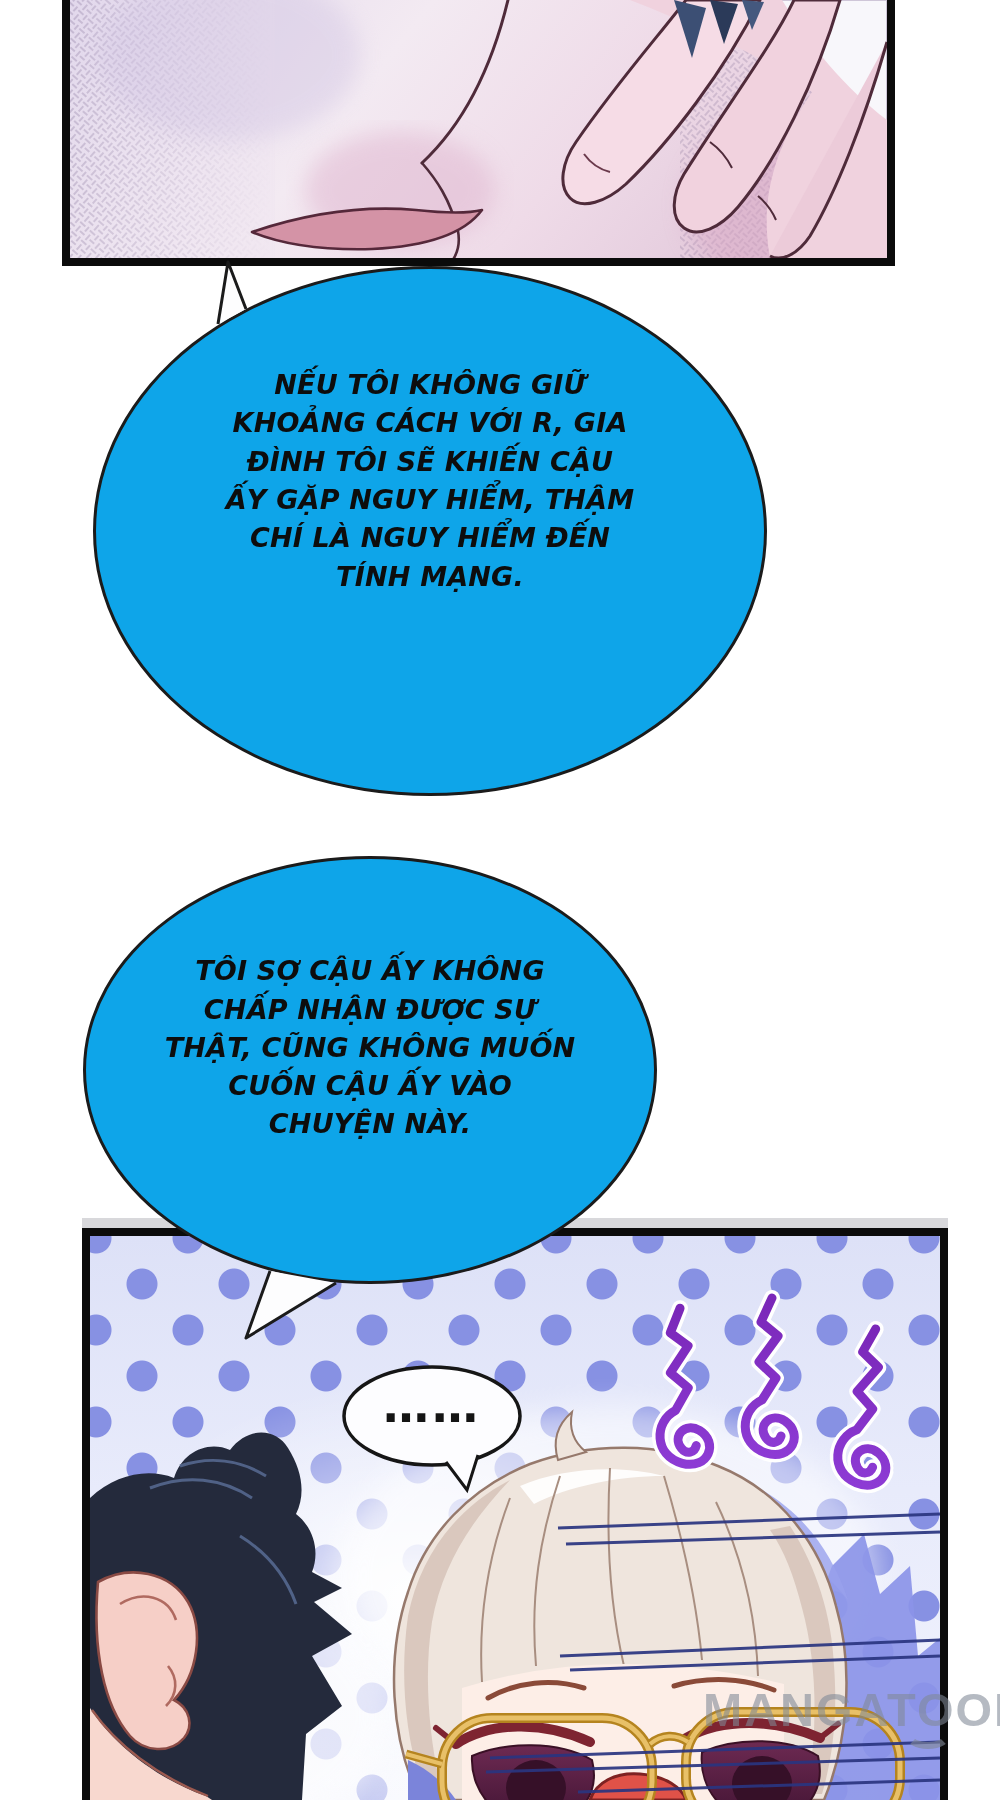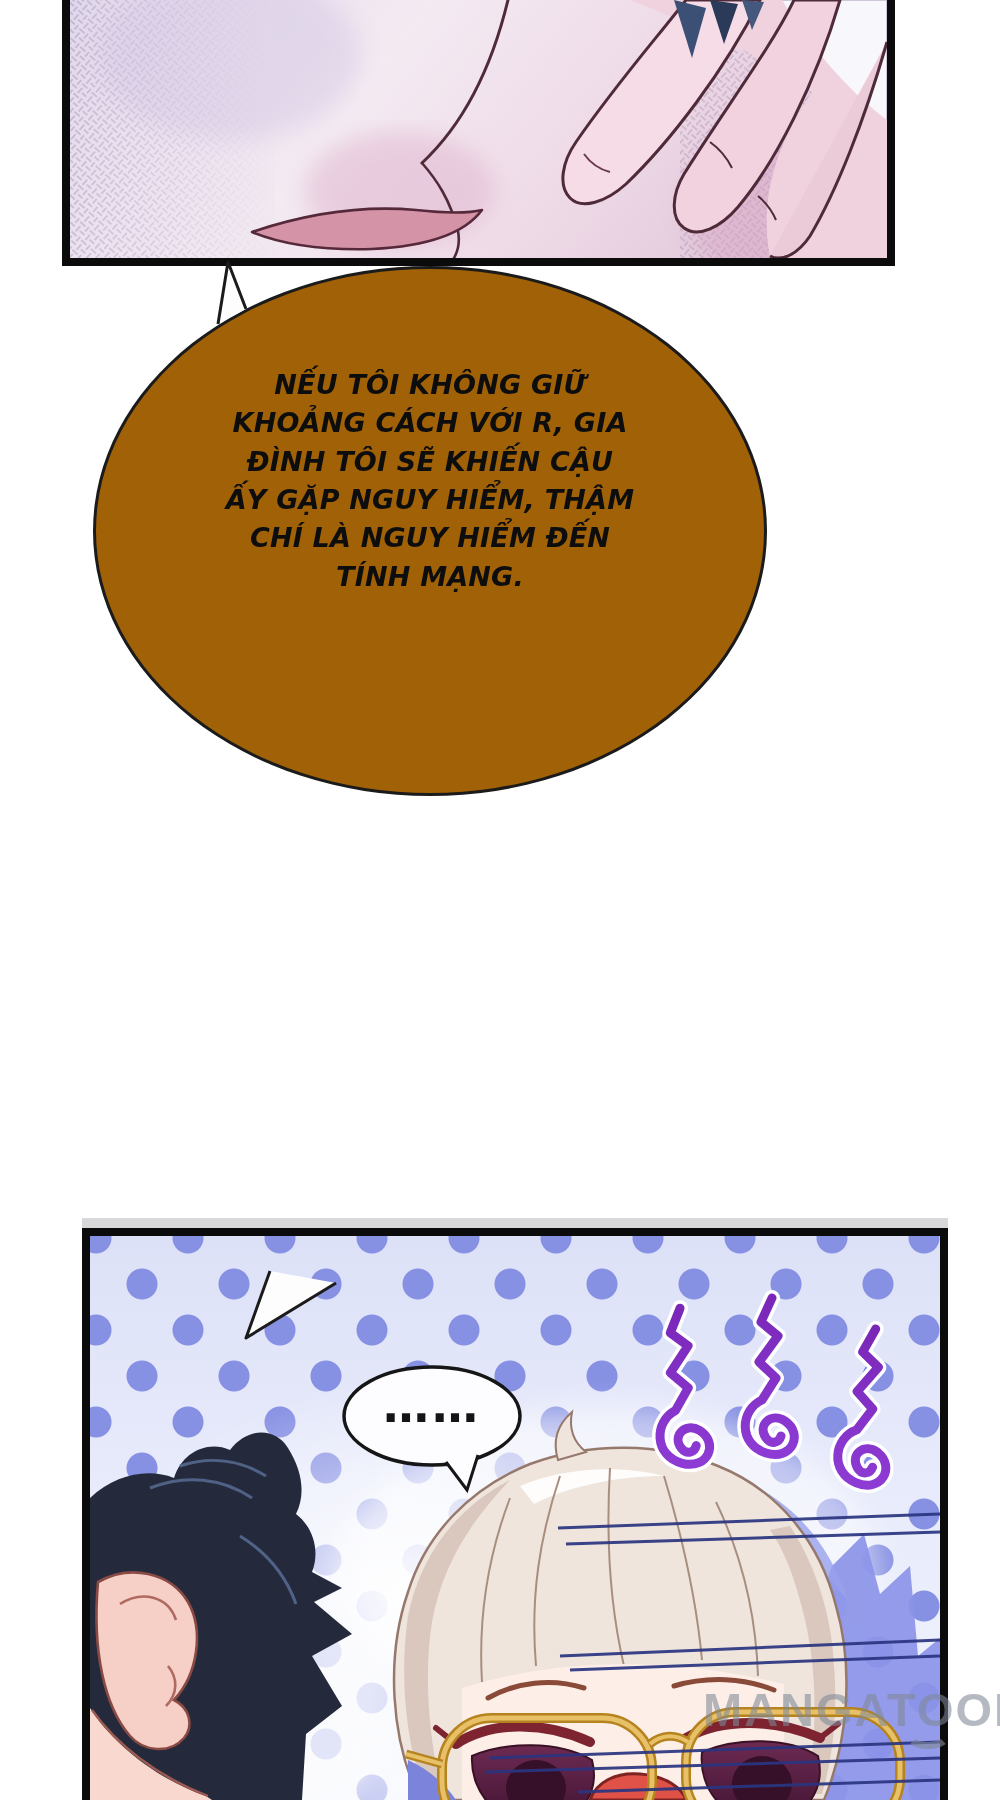--- a/index.html
+++ b/index.html
@@ -7,21 +7,21 @@
          font-family:"DejaVu Sans",sans-serif;}
   #stage *{box-sizing:border-box;}
   .abs{position:absolute;}
 
   
   .panel-top{left:62px;top:0;width:833px;height:266px;border:8px solid #0b0b0b;border-top:none;
              background:#ece2ef;z-index:1;overflow:hidden;}
   .panel-top svg{display:block;width:817px;height:258px;}
 
   
-  .bubble{background:#a16207;border:3px solid #1b1b1b;border-radius:50%;
+  .bubble{background:#0ea5e9;border:3px solid #1b1b1b;border-radius:50%;
           display:flex;align-items:center;justify-content:center;text-align:center;}
   .bubble1{left:93px;top:266px;width:674px;height:530px;z-index:3;}
   .bubble2{left:83px;top:856px;width:574px;height:428px;z-index:4;}
   .bubble-text{font-weight:700;font-style:italic;font-size:27px;line-height:1.42;
                color:#0d0d0d;white-space:pre-line;letter-spacing:0.2px;}
   .bubble1 .bubble-text{transform:translateY(-50px);}
   .bubble2 .bubble-text{transform:translateY(-22px);}
 
   .gray-strip{left:82px;top:1218px;width:866px;height:12px;background:#d8d8db;z-index:2;}
 
@@ -253,20 +253,27 @@
 
   <div class="abs bubble bubble1">
     <div class="bubble-text">NẾU TÔI KHÔNG GIỮ
 KHOẢNG CÁCH VỚI R, GIA
 ĐÌNH TÔI SẼ KHIẾN CẬU
 ẤY GẶP NGUY HIỂM, THẬM
 CHÍ LÀ NGUY HIỂM ĐẾN
 TÍNH MẠNG.</div>
   </div>
 
+  <div class="abs bubble bubble2">
+    <div class="bubble-text">TÔI SỢ CẬU ẤY KHÔNG
+CHẤP NHẬN ĐƯỢC SỰ
+THẬT, CŨNG KHÔNG MUỐN
+CUỐN CẬU ẤY VÀO
+CHUYỆN NÀY.</div>
+  </div>
 
   <svg class="abs tails" width="1000" height="1800" viewBox="0 0 1000 1800">
     <path d="M 218 324 L 228 262 L 246 309" fill="#fdfdfe" stroke="#1b1b1b" stroke-width="3" stroke-linejoin="round"></path>
     <path d="M 270 1271 L 246 1338 L 336 1283" fill="#fdfdfe" stroke="#1b1b1b" stroke-width="3" stroke-linejoin="round"></path>
   </svg>
 
   <div class="abs ellipsis-text">……</div>
 
   <div class="abs watermark">MANGATOON</div>
   <div class="abs wm-smile"></div>

